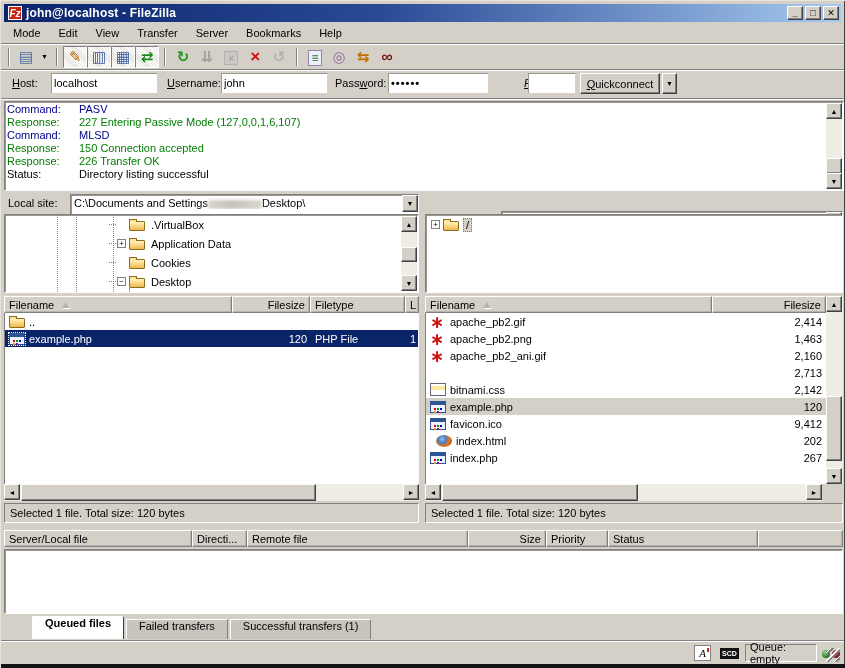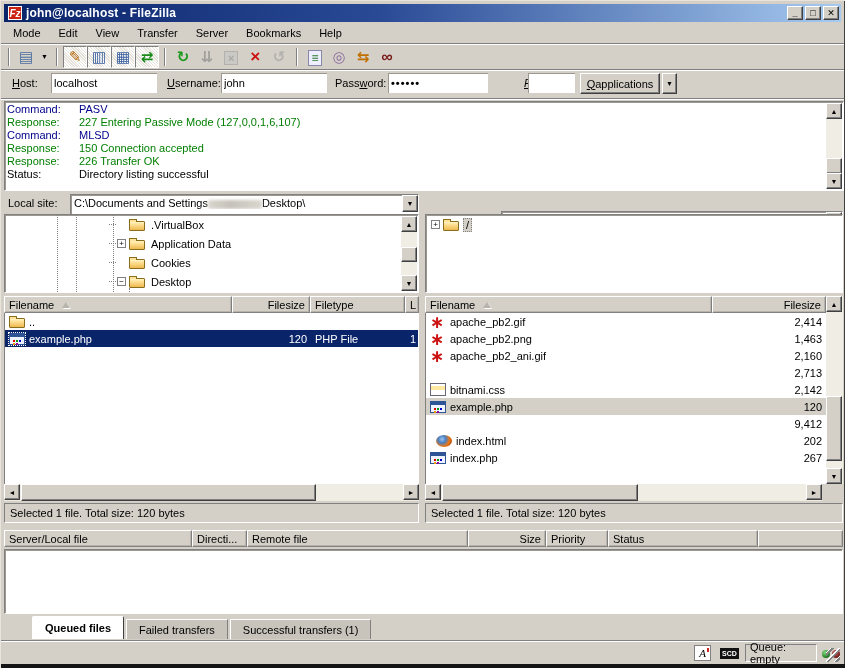--- a/index.html
+++ b/index.html
@@ -120,21 +120,21 @@
   .lrow[data-sel="true"] .fico{outline:1px dotted #fff;}
   .lrow[data-sel="inactive"]{background:#d4d0c8;}
   .cell{padding:0 4px;overflow:hidden;display:flex;align-items:center;height:17px;}
   .cell.num{justify-content:flex-end;}
   .status-box{position:absolute;height:20px;display:flex;align-items:center;padding:0 5px;background:#d4d0c8;}
   
   #queue-header{top:529px;left:3px;width:839px;height:19px;display:flex;}
   #queue-body{top:548px;left:3px;width:839px;height:65px;}
   
   #tabs{top:613px;left:3px;right:4px;height:25px;display:flex;align-items:flex-end;padding-left:28px;}
-  .tab{height:20px;padding:0 12px;display:flex;align-items:center;background:#c8c4bc;
+  .tab{height:20px;padding:0 12px;display:flex;background:#c8c4bc;
     border:1px solid;border-color:#ffffff #808080 #808080 #ffffff;border-bottom:none;margin-right:2px;white-space:nowrap;}
   .tab[data-active="true"]{height:23px;background:#fff;font-weight:bold;border-color:#ffffff #404040 #fff #ffffff;border-radius:2px 2px 0 0;}
   
   #statusbar{top:641px;left:3px;right:4px;height:23px;}
   #ascii-ind{position:absolute;left:690px;top:3px;width:17px;height:16px;background:#fff;
     border:1px solid #808080;font-style:italic;font-family:"Liberation Serif","DejaVu Serif",serif;
     font-size:11px;display:flex;align-items:center;justify-content:center;}
   #ascii-ind::after{content:"";position:absolute;right:1px;top:2px;width:2px;height:4px;background:#c22;}
   #scd-badge{position:absolute;left:716px;top:6px;height:11px;background:#111;color:#fff;
     font-size:7px;font-weight:bold;line-height:11px;padding:0 2px;letter-spacing:0;}
@@ -234,21 +234,21 @@
   <div id="quickbar" class="abs">
     <label style="left:8px;"><span class="u">H</span><span>ost:</span></label>
     <input class="qinput sunken" style="left: 47px; width: 106px;" value="localhost">
     <label style="left:163px;"><span class="u">U</span><span>sername:</span></label>
     <input class="qinput sunken" style="left: 217px; width: 106px;" value="john">
     <label style="left:331px;"><span>Pass</span><span class="u">w</span><span>ord:</span></label>
     <input class="qinput sunken" style="left: 384px; width: 100px; font-weight: bold; letter-spacing: 1px;" value="••••••">
     <label style="left:520px;font-style:italic;"><span class="u">P</span><span>ort:</span></label>
     <input class="qinput sunken" style="left: 524px; width: 47px;" value="">
     <div id="quickconnect-btn" class="raised">
-        <span><span class="u">Q</span><span>applications</span></span>
+        <span><span class="u">Q</span><span>uickconnect</span></span>
       </div>
     <div id="quickconnect-drop" class="raised">
         <span>▼</span>
       </div>
   </div>
   <div class="etch" style="top:97px;"></div>
 
   <div id="log" class="abs sunken">
     <div class="log-line" data-kind="command">
         <span class="log-label">Command:</span>
@@ -426,20 +426,24 @@
           <div class="cell num" style="flex:1;">2,142</div>
         </div>
       <div class="lrow" data-sel="inactive">
           <div class="cell" style="width:287px;">
             <span class="fico" data-icon="php-file-icon"></span>
             <span>example.php</span>
           </div>
           <div class="cell num" style="flex:1;">120</div>
         </div>
       <div class="lrow">
+          <div class="cell" style="width:287px;">
+            <span class="fico" data-icon="php-file-icon"></span>
+            <span>favicon.ico</span>
+          </div>
           <div class="cell num" style="flex:1;">9,412</div>
         </div>
       <div class="lrow">
           <div class="cell" style="width:287px;padding-left:10px;">
             <span class="fico" data-icon="firefox-icon"></span>
             <span>index.html</span>
           </div>
           <div class="cell num" style="flex:1;">202</div>
         </div>
       <div class="lrow">

